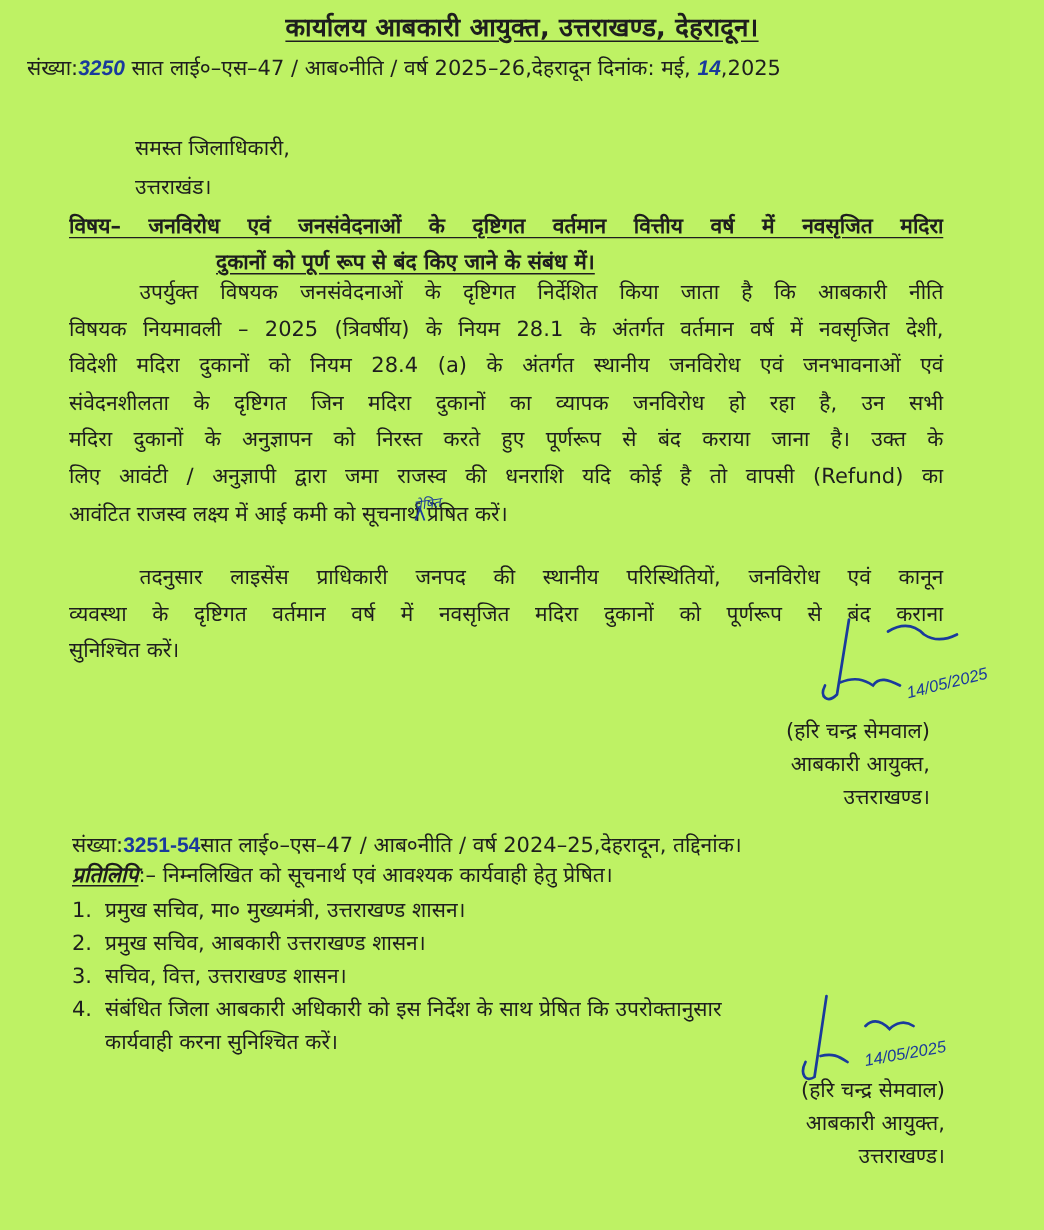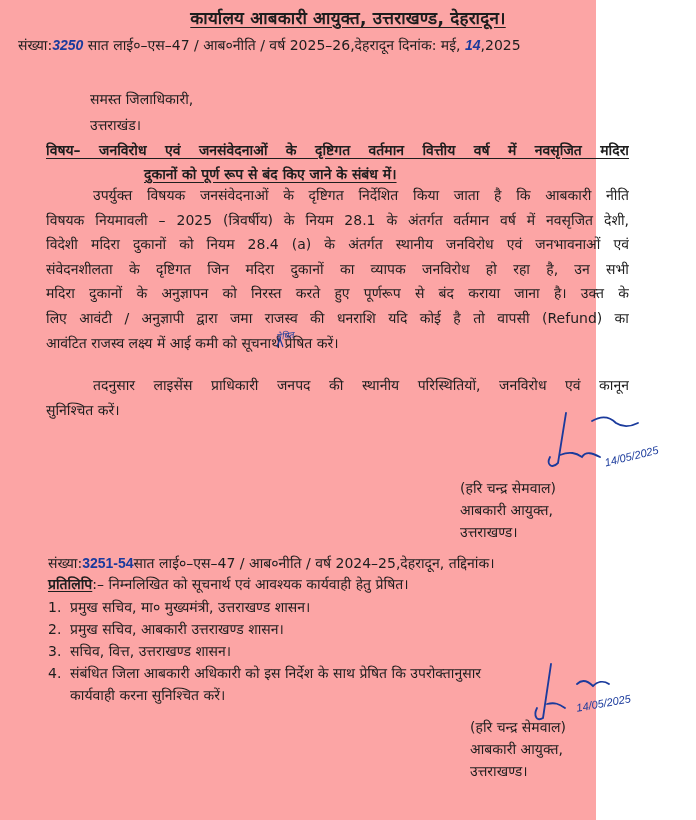--- a/index.html
+++ b/index.html
@@ -11,22 +11,22 @@
       width: 696px;
       height: 820px;
       position: relative;
       overflow: hidden;
       font-family: "DejaVu Sans", sans-serif;
       color: #1e1e1e;
     }
     .page {
       position: absolute;
       left: 0; top: 0;
-      width: 596px; height: 820px;
-      background: #fca5a5;
+      width: 696px; height: 820px;
+      background: #bef264;
     }
     .abs { position: absolute; white-space: nowrap; }
     .heading {
       left: 0; width: 696px; top: 6px;
       text-align: center;
       font-size: 17px;
       font-weight: bold;
       letter-spacing: 0.2px;
     }
     .heading span {
@@ -52,28 +52,29 @@
     .jline {
       display: block;
       text-align: justify;
       text-align-last: justify;
       white-space: nowrap;
       overflow: hidden;
     }
     .jline.left { text-align-last: left; }
     .sig-block {
       position: absolute;
-      text-align: left;
+      text-align: right;
       font-size: 14px;
       line-height: 22px;
     }
     .copy-label {
       font-weight: bold;
       text-decoration: underline;
       text-underline-offset: 2px;
+      font-style: italic;
     }
     .list { position: absolute; left: 22px; font-size: 14px; line-height: 22px; }
     .list .item { display: flex; }
     .list .num { width: 22px; flex: none; }
     svg { position: absolute; overflow: visible; }
   </style>
 </head>
 <body>
 
 <div class="page">
@@ -104,20 +105,21 @@
     <span class="jline left">आवंटित राजस्व लक्ष्य में आई कमी को सूचनार्थ प्रेषित करें।</span>
   </div>
 
   <div class="abs ink" style="left:276px; top:329px; font-size:9px; transform:rotate(-8deg);">प्रेषित</div>
   <svg style="left:276px; top:335px;" width="10" height="14">
     <path d="M1 12 L4 4 L7 12" stroke="#1a3a9c" stroke-width="1.2" fill="none"></path>
   </svg>
 
   <div class="para" style="left:46px; top:373px; width:583px;">
     <span class="jline" style="padding-left:47px;">तदनुसार लाइसेंस प्राधिकारी जनपद की स्थानीय परिस्थितियों, जनविरोध एवं कानून</span>
+    <span class="jline">व्यवस्था के दृष्टिगत वर्तमान वर्ष में नवसृजित मदिरा दुकानों को पूर्णरूप से बंद कराना</span>
     <span class="jline left">सुनिश्चित करें।</span>
   </div>
 
   <svg style="left:530px; top:405px;" width="160" height="75">
     <path d="M36 8 L28 58 M28 58 C22 64 16 60 20 52 M30 50 C40 46 46 48 52 52 C56 46 62 48 70 52 M62 16 C72 10 80 12 86 18 C92 22 100 22 108 18" stroke="#1a3a9c" stroke-width="1.8" fill="none" stroke-linecap="round"></path>
   </svg>
   <div class="abs ink" style="left:604px; top:450px; font-size:11px; transform:rotate(-14deg);">14/05/2025</div>
 
   <div class="sig-block" style="left:460px; top:477px; width:160px;">
     <div>(हरि चन्द्र सेमवाल)</div>

